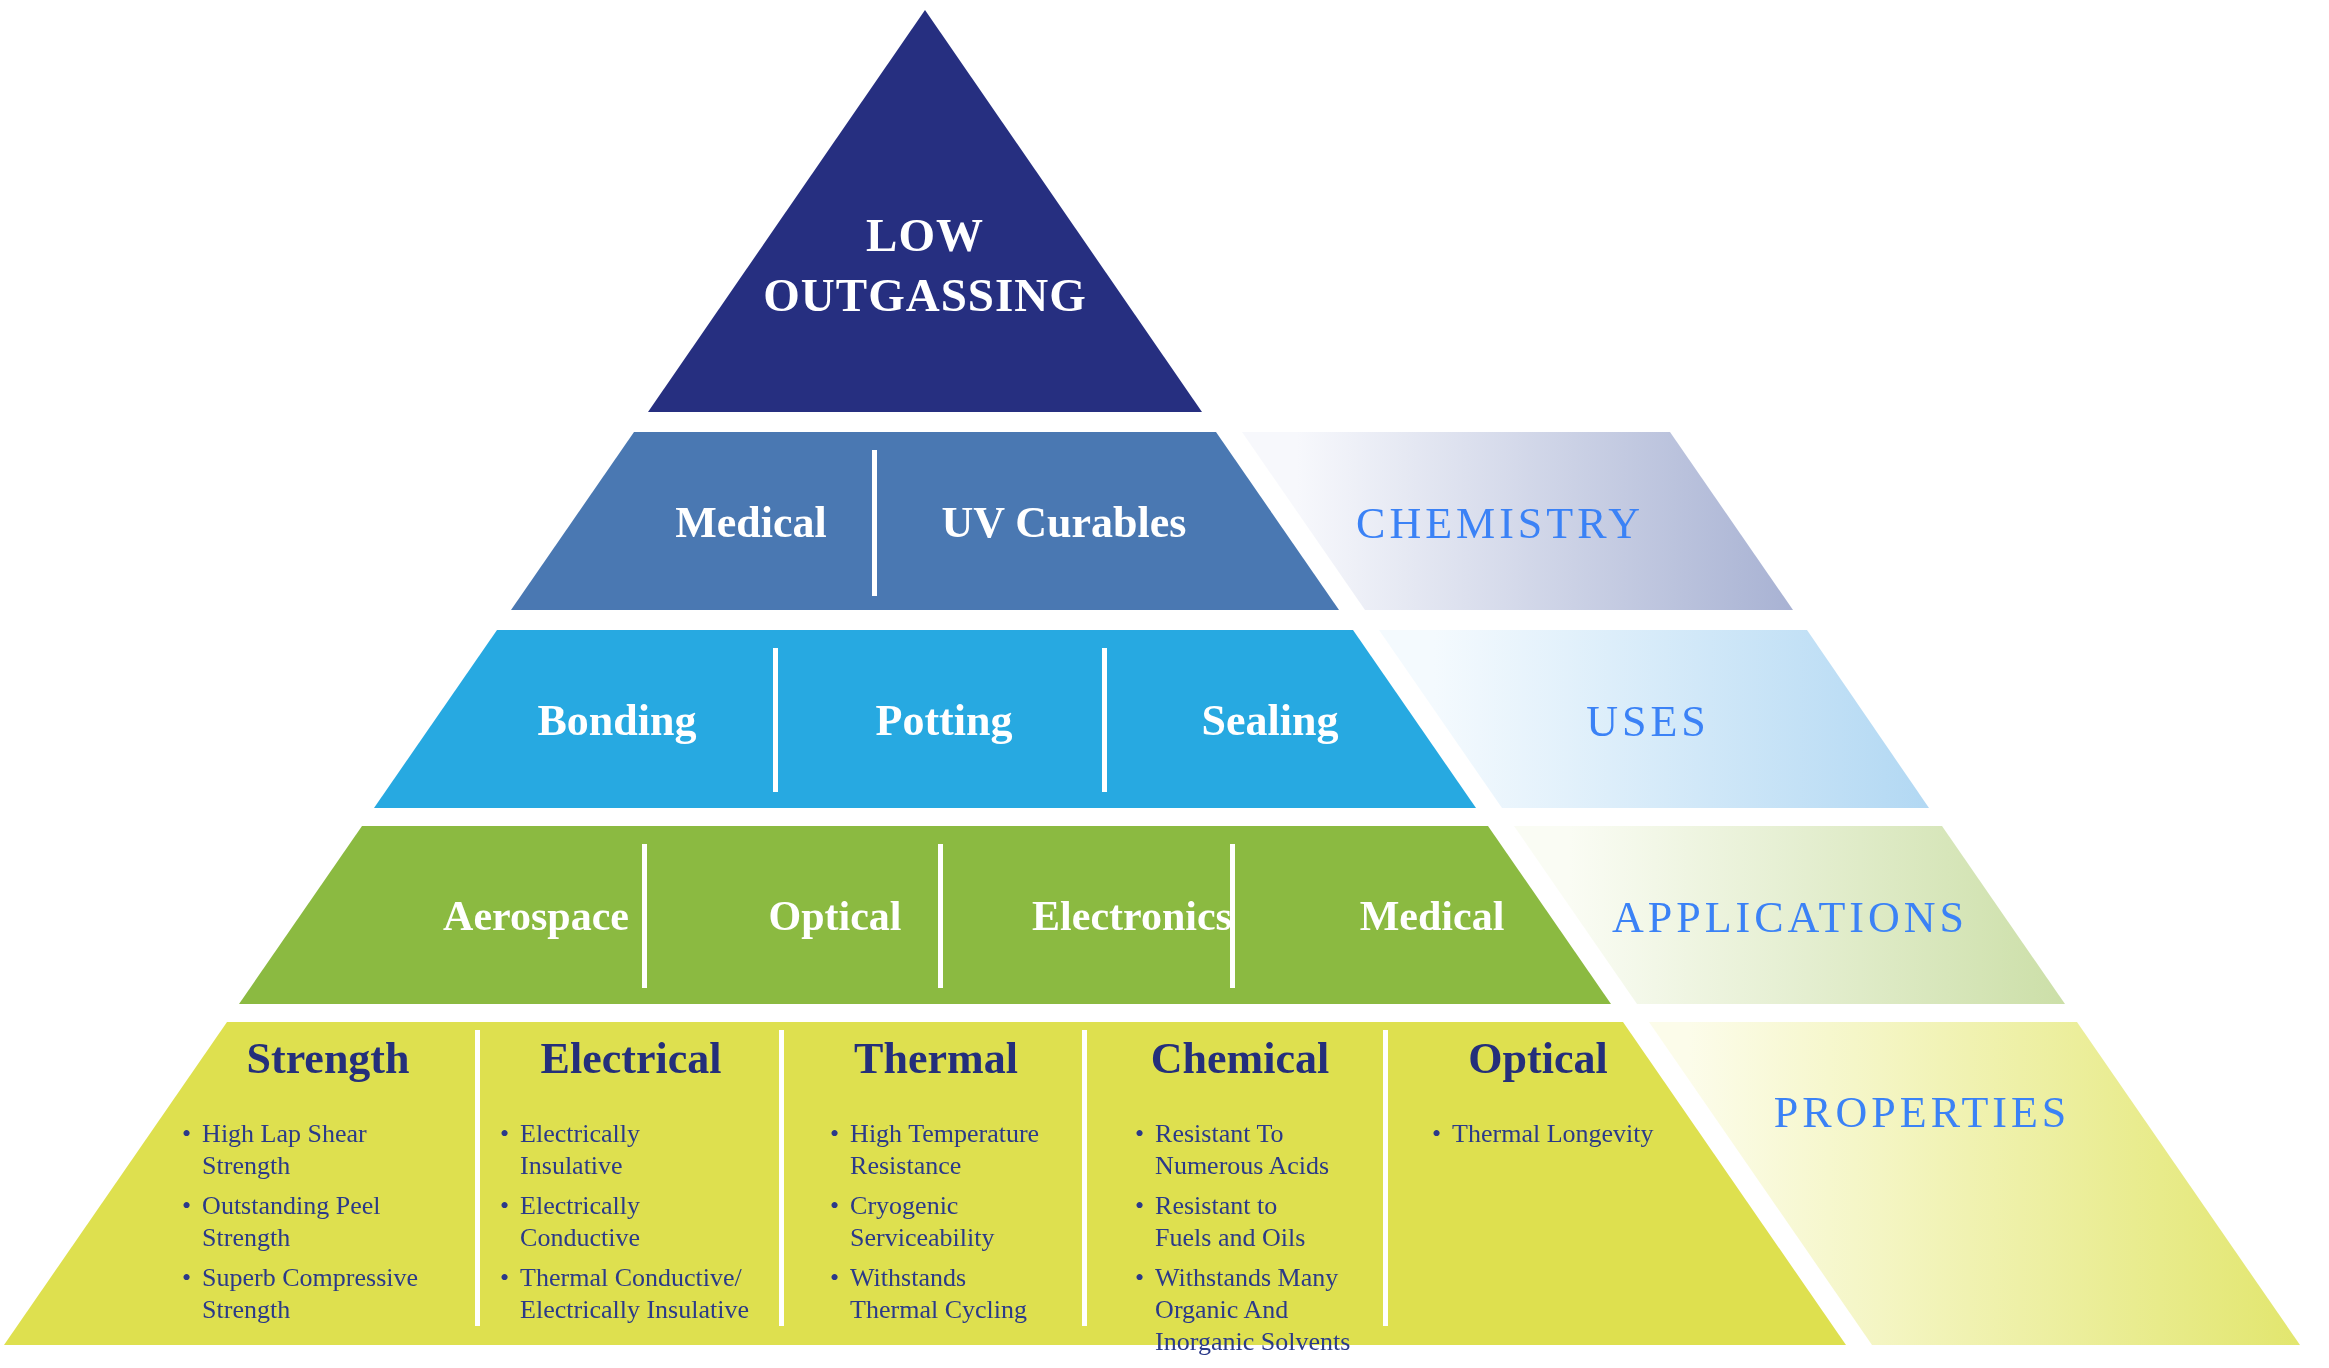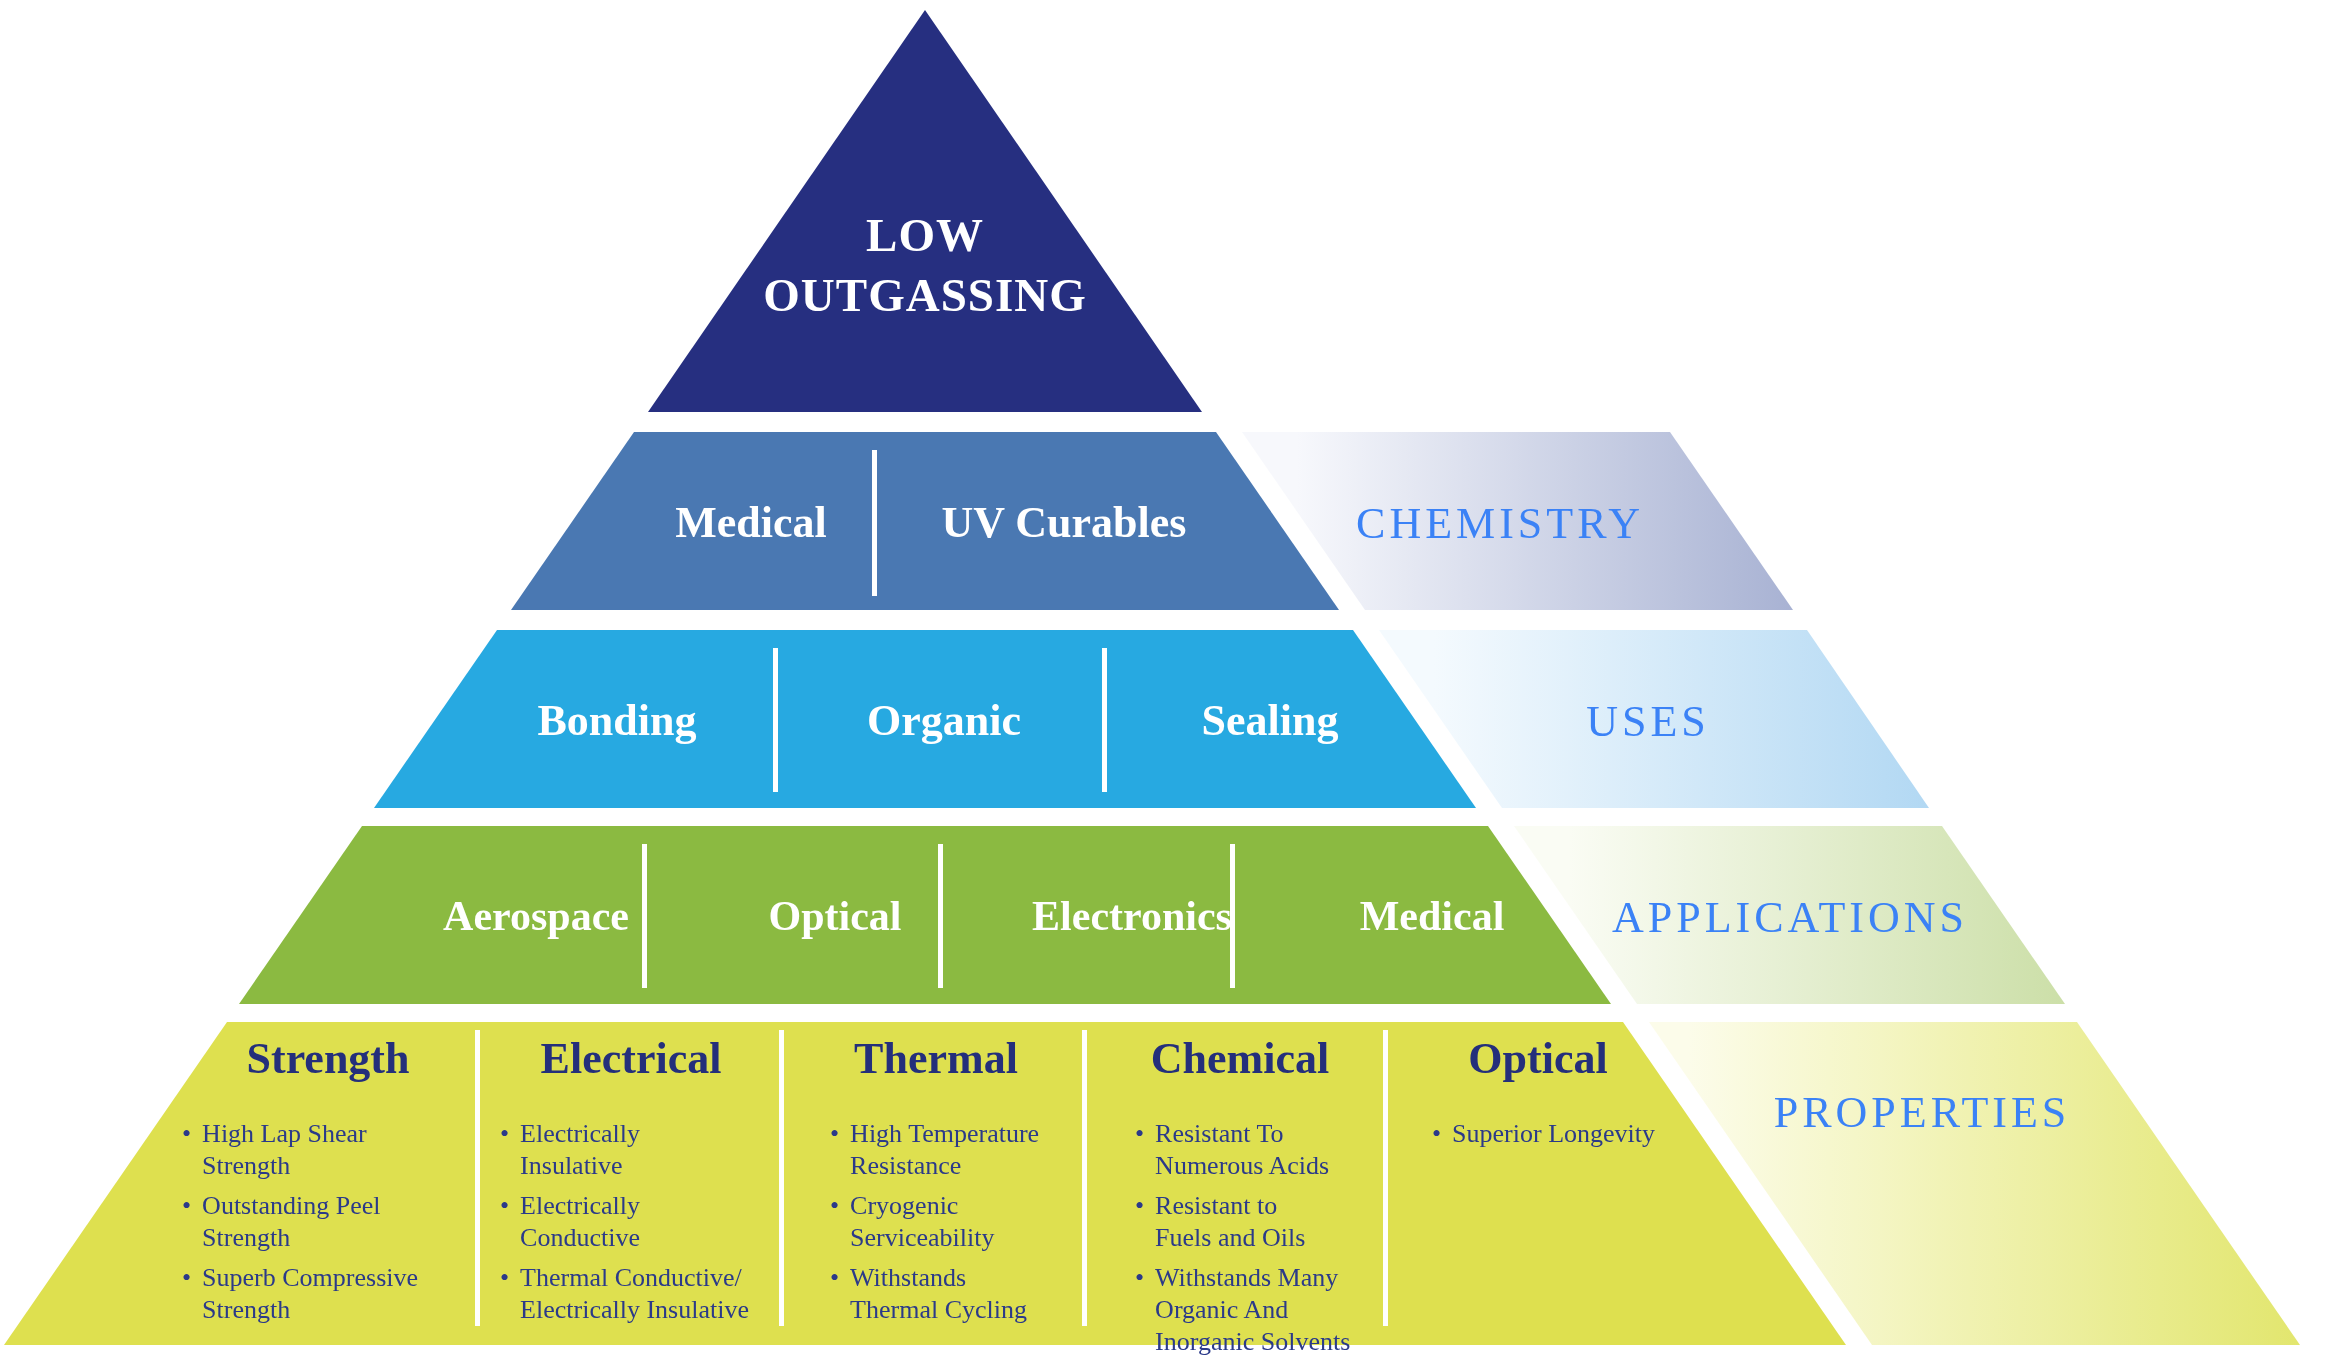--- a/index.html
+++ b/index.html
@@ -72,21 +72,21 @@
   </div>
 
   <div class="vdiv" style="left:872px;top:450px;height:146px"></div>
   <div class="seg f44" style="left:751px;top:522px">Medical</div>
   <div class="seg f44" style="left:1064px;top:522px">UV Curables</div>
   <div class="side-label" style="left:1500px;top:523px">CHEMISTRY</div>
 
   <div class="vdiv" style="left:773px;top:648px;height:144px"></div>
   <div class="vdiv" style="left:1102px;top:648px;height:144px"></div>
   <div class="seg f44" style="left:617px;top:720px">Bonding</div>
-  <div class="seg f44" style="left:944px;top:720px">Organic</div>
+  <div class="seg f44" style="left:944px;top:720px">Potting</div>
   <div class="seg f44" style="left:1270px;top:720px">Sealing</div>
   <div class="side-label" style="left:1648px;top:721px">USES</div>
 
   <div class="vdiv" style="left:642px;top:844px;height:144px"></div>
   <div class="vdiv" style="left:938px;top:844px;height:144px"></div>
   <div class="vdiv" style="left:1230px;top:844px;height:144px"></div>
   <div class="seg f42" style="left:494px;top:916px">Aerospace</div>
   <div class="seg f42" style="left:793px;top:916px">Optical</div>
   <div class="seg f42" style="left:1090px;top:916px">Electronics</div>
   <div class="seg f42" style="left:1390px;top:916px">Medical</div>
@@ -160,17 +160,17 @@
       </div>
     <div class="bullet-item">
         <span class="bt">Withstands Many
 Organic And
 Inorganic Solvents</span>
       </div>
   </div>
 
   <div class="bullets" style="left:1432px;top:1118px;width:280px">
     <div class="bullet-item">
-        <span class="bt">Superior Longevity</span>
+        <span class="bt">Thermal Longevity</span>
       </div>
   </div>
 
 </div>
 
 </body></html>

